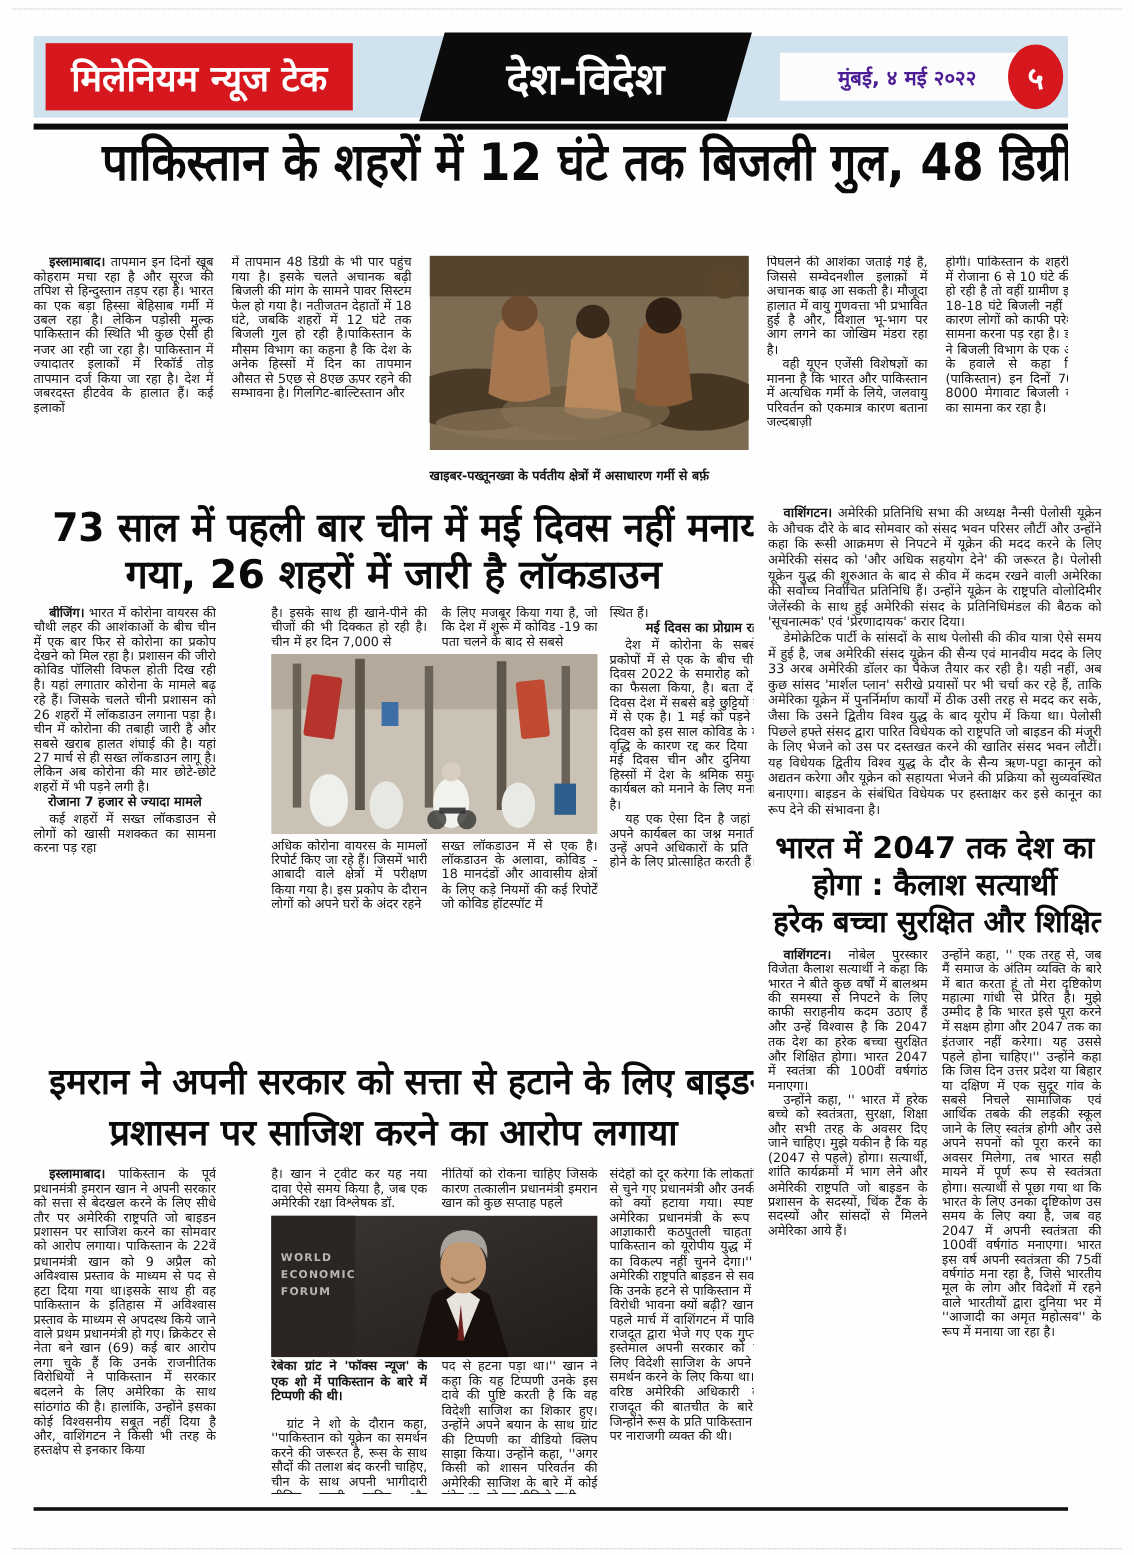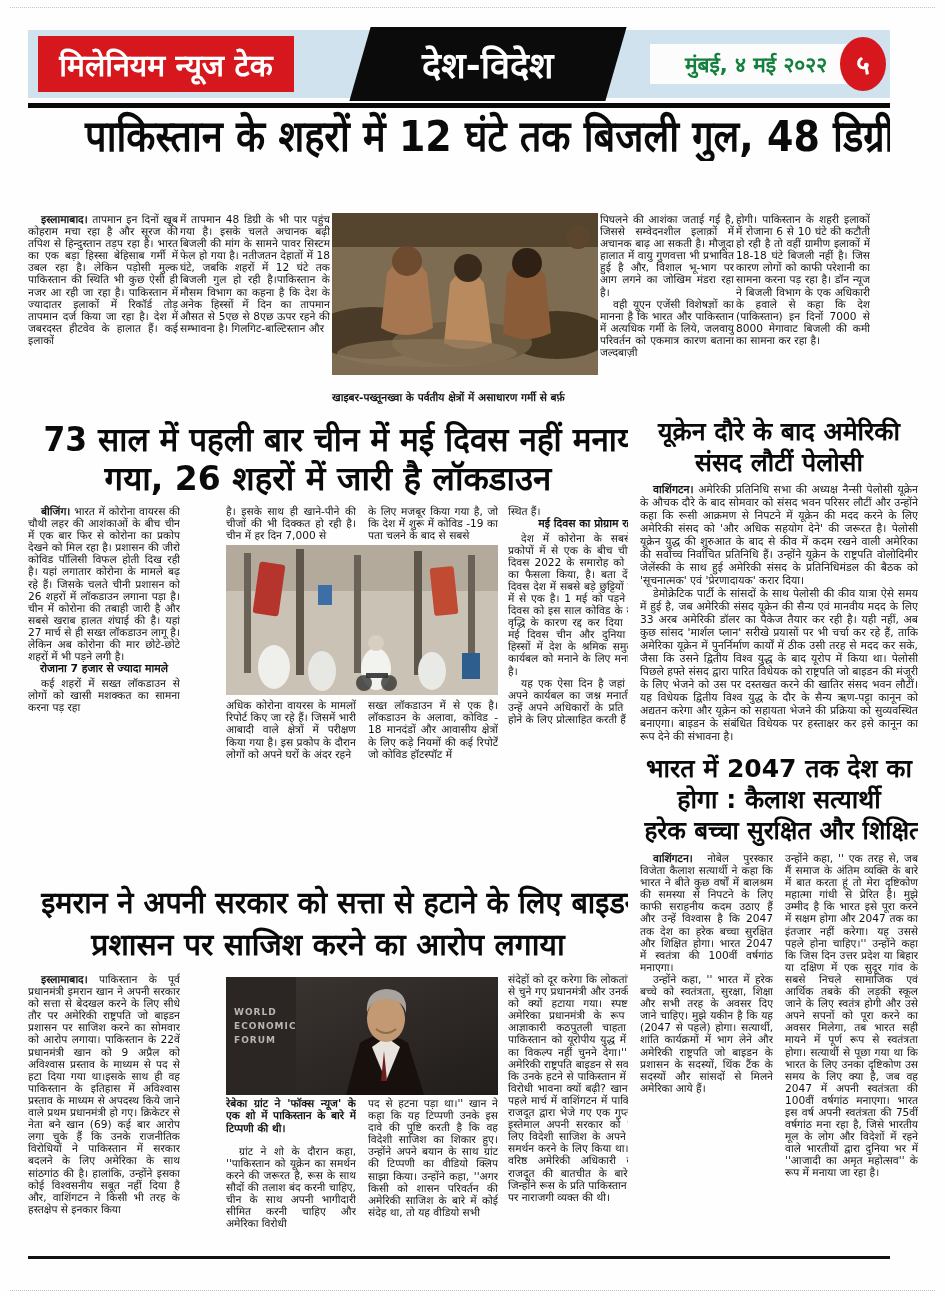--- a/index.html
+++ b/index.html
@@ -12,42 +12,42 @@
   .header{position:absolute;left:28px;top:30px;width:862px;height:68px;background:#cfe2ee;}
   .masthead{position:absolute;left:10px;top:6px;width:256px;height:56px;background:#d6171d;
             display:flex;align-items:center;justify-content:center;overflow:hidden;}
   .masthead .fit{color:#fff;font-size:30px;font-weight:800;}
   .section-tab{position:absolute;left:332px;top:-3px;width:256px;height:74px;background:#0b0b0b;
                transform:skewX(-16deg);display:flex;align-items:center;justify-content:center;overflow:hidden;}
   .section-tab .unskew{transform:skewX(16deg);display:block;text-align:center;width:100%;overflow:hidden;}
   .section-tab .fit{color:#fff;font-size:36px;font-weight:800;}
   .date-box{position:absolute;left:622px;top:14px;width:212px;height:40px;background:#fcfcfc;
             display:flex;align-items:center;justify-content:center;overflow:hidden;}
-  .date-box .fit{color:#15803d;font-size:21px;font-weight:700;}
+  .date-box .fit{color:#4c1d95;font-size:17px;font-weight:700;}
   .page-number{position:absolute;right:4px;top:7px;width:46px;height:54px;background:#d6171d;border-radius:50%;
                display:flex;align-items:center;justify-content:center;color:#fff;font-size:26px;font-weight:700;}
   .header-rule{position:absolute;left:28px;top:103px;width:862px;height:5px;background:#0a0a0a;}
 
   
   .hl{position:absolute;color:#0a0a0a;font-weight:900;}
   .hl-line{overflow:hidden;text-align:center;}
   .fit{display:inline-block;white-space:nowrap;transform-origin:center center;}
   .hl-main{left:28px;top:111px;width:862px;height:100px;font-size:43px;line-height:50px;}
   .hl-china{left:0;top:0;width:600px;font-size:33px;line-height:39px;}
   .hl-imran{left:0;top:0;width:600px;font-size:30px;line-height:42px;}
   .hl-rail{width:278px;font-size:25px;line-height:31px;}
 
   
   .p{margin:0;text-align:justify;font-size:10.6px;line-height:12.1px;text-indent:13px;}
   .p.noind{text-indent:0;}
   .dateline{font-weight:700;}
   .subhead{font-weight:700;font-size:10.8px;line-height:12.4px;margin:1px 0;text-align:center;}
   .cap{font-weight:700;font-size:10.6px;line-height:12.4px;text-align:justify;margin-top:16px;}
 
-  .art1{position:absolute;left:28px;top:213px;width:862px;height:198px;display:flex;gap:2px;overflow:hidden;}
+  .art1{position:absolute;left:28px;top:213px;width:862px;height:198px;display:flex;gap:15px;overflow:hidden;}
   .tcol{overflow:hidden;}
   .w1{width:150px;flex:0 0 150px;}
   .w2{width:134px;flex:0 0 134px;}
   .fig1{margin:0;width:266px;flex:0 0 266px;}
 
   .china{position:absolute;left:28px;top:420px;width:600px;height:462px;overflow:hidden;}
   .china-body{display:flex;gap:10px;margin-top:7px;height:372px;overflow:hidden;}
   .c1{width:152px;flex:0 0 152px;}
   .cmid{width:272px;flex:0 0 272px;margin-left:36px;}
   .c4{width:154px;flex:0 0 154px;}
@@ -175,24 +175,20 @@
       <div class="tcol c4">
         <p class="p noind">स्थित हैं।</p>
         <p class="subhead">मई दिवस का प्रोग्राम रद्द</p>
         <p class="p">देश में कोरोना के सबसे खराब प्रकोपों में से एक के बीच चीन ने मई दिवस 2022 के समारोह को रद्द करने का फैसला किया, है। बता दें कि मई दिवस देश में सबसे बड़े छुट्टियों के मौसम में से एक है। 1 मई को पड़ने वाले मई दिवस को इस साल कोविड के मामलों में वृद्धि के कारण रद्द कर दिया गया था। मई दिवस चीन और दुनिया के कई हिस्सों में देश के श्रमिक समुदाय और कार्यबल को मनाने के लिए मनाया जाता है।</p>
         <p class="p">यह एक ऐसा दिन है जहां कंपनियां अपने कार्यबल का जश्न मनाती हैं और उन्हें अपने अधिकारों के प्रति जागरूक होने के लिए प्रोत्साहित करती हैं।</p>
       </div>
     </div>
   </div>
 
   <div class="rail">
-    <div class="hl hl-rail" style="position:relative;">
-      <div class="hl-line"><span class="fit">यूक्रेन दौरे के बाद अमेरिकी</span></div>
-      <div class="hl-line"><span class="fit">संसद लौटीं पेलोसी</span></div>
-    </div>
     <div class="rail-body">
       <p class="p"><span class="dateline">वाशिंगटन।</span> <span>अमेरिकी प्रतिनिधि सभा की अध्यक्ष नैन्सी पेलोसी यूक्रेन के औचक दौरे के बाद सोमवार को संसद भवन परिसर लौटीं और उन्होंने कहा कि रूसी आक्रमण से निपटने में यूक्रेन की मदद करने के लिए अमेरिकी संसद को 'और अधिक सहयोग देने' की जरूरत है। पेलोसी यूक्रेन युद्ध की शुरुआत के बाद से कीव में कदम रखने वाली अमेरिका की सर्वोच्च निर्वाचित प्रतिनिधि हैं। उन्होंने यूक्रेन के राष्ट्रपति वोलोदिमीर जेलेंस्की के साथ हुई अमेरिकी संसद के प्रतिनिधिमंडल की बैठक को 'सूचनात्मक' एवं 'प्रेरणादायक' करार दिया।</span></p>
       <p class="p">डेमोक्रेटिक पार्टी के सांसदों के साथ पेलोसी की कीव यात्रा ऐसे समय में हुई है, जब अमेरिकी संसद यूक्रेन की सैन्य एवं मानवीय मदद के लिए 33 अरब अमेरिकी डॉलर का पैकेज तैयार कर रही है। यही नहीं, अब कुछ सांसद 'मार्शल प्लान' सरीखे प्रयासों पर भी चर्चा कर रहे हैं, ताकि अमेरिका यूक्रेन में पुनर्निर्माण कार्यों में ठीक उसी तरह से मदद कर सके, जैसा कि उसने द्वितीय विश्व युद्ध के बाद यूरोप में किया था। पेलोसी पिछले हफ्ते संसद द्वारा पारित विधेयक को राष्ट्रपति जो बाइडन की मंजूरी के लिए भेजने को उस पर दस्तखत करने की खातिर संसद भवन लौटीं। यह विधेयक द्वितीय विश्व युद्ध के दौर के सैन्य ऋण-पट्टा कानून को अद्यतन करेगा और यूक्रेन को सहायता भेजने की प्रक्रिया को सुव्यवस्थित बनाएगा। बाइडन के संबंधित विधेयक पर हस्ताक्षर कर इसे कानून का रूप देने की संभावना है।</p>
     </div>
     <div class="hl hl-rail saty-hl" style="position:relative;">
       <div class="hl-line"><span class="fit">भारत में 2047 तक देश का</span></div>
       <div class="hl-line"><span class="fit">होगा : कैलाश सत्यार्थी</span></div>
       <div class="hl-line"><span class="fit" style="transform: scaleX(0.969);">हरेक बच्चा सुरक्षित और शिक्षित</span></div>
     </div>
     <div class="saty-body">
@@ -209,20 +205,24 @@
   <div class="imran">
     <div class="hl hl-imran" style="position:relative;">
       <div class="hl-line"><span class="fit" style="transform: scaleX(0.958);">इमरान ने अपनी सरकार को सत्ता से हटाने के लिए बाइडन</span></div>
       <div class="hl-line"><span class="fit">प्रशासन पर साजिश करने का आरोप लगाया</span></div>
     </div>
     <div class="imran-body">
       <div class="tcol c1">
         <p class="p"><span class="dateline">इस्लामाबाद।</span> <span>पाकिस्तान के पूर्व प्रधानमंत्री इमरान खान ने अपनी सरकार को सत्ता से बेदखल करने के लिए सीधे तौर पर अमेरिकी राष्ट्रपति जो बाइडन प्रशासन पर साजिश करने का सोमवार को आरोप लगाया। पाकिस्तान के 22वें प्रधानमंत्री खान को 9 अप्रैल को अविश्वास प्रस्ताव के माध्यम से पद से हटा दिया गया था।इसके साथ ही वह पाकिस्तान के इतिहास में अविश्वास प्रस्ताव के माध्यम से अपदस्थ किये जाने वाले प्रथम प्रधानमंत्री हो गए। क्रिकेटर से नेता बने खान (69) कई बार आरोप लगा चुके हैं कि उनके राजनीतिक विरोधियों ने पाकिस्तान में सरकार बदलने के लिए अमेरिका के साथ सांठगांठ की है। हालांकि, उन्होंने इसका कोई विश्वसनीय सबूत नहीं दिया है और, वाशिंगटन ने किसी भी तरह के हस्तक्षेप से इनकार किया</span></p>
       </div>
       <div class="cmid">
+        <div class="mini-row">
+          <p class="p noind mini">है। खान ने ट्वीट कर यह नया दावा ऐसे समय किया है, जब एक अमेरिकी रक्षा विश्लेषक डॉ.</p>
+          <p class="p noind mini">नीतियों को रोकना चाहिए जिसके कारण तत्कालीन प्रधानमंत्री इमरान खान को कुछ सप्ताह पहले</p>
+        </div>
         <figure style="margin:4px 0 2px 0;">
           <svg width="272" height="118" viewBox="0 0 272 118">
             <defs>
               <linearGradient id="bgim" x1="0" y1="0" x2="1" y2="1">
                 <stop offset="0" stop-color="#3d3733"></stop>
                   <stop offset="1" stop-color="#211d1b"></stop>
               </linearGradient>
             </defs>
             <rect width="272" height="118" fill="url(#bgim)"></rect>
             <rect width="70" height="118" fill="#2b2624"></rect>

